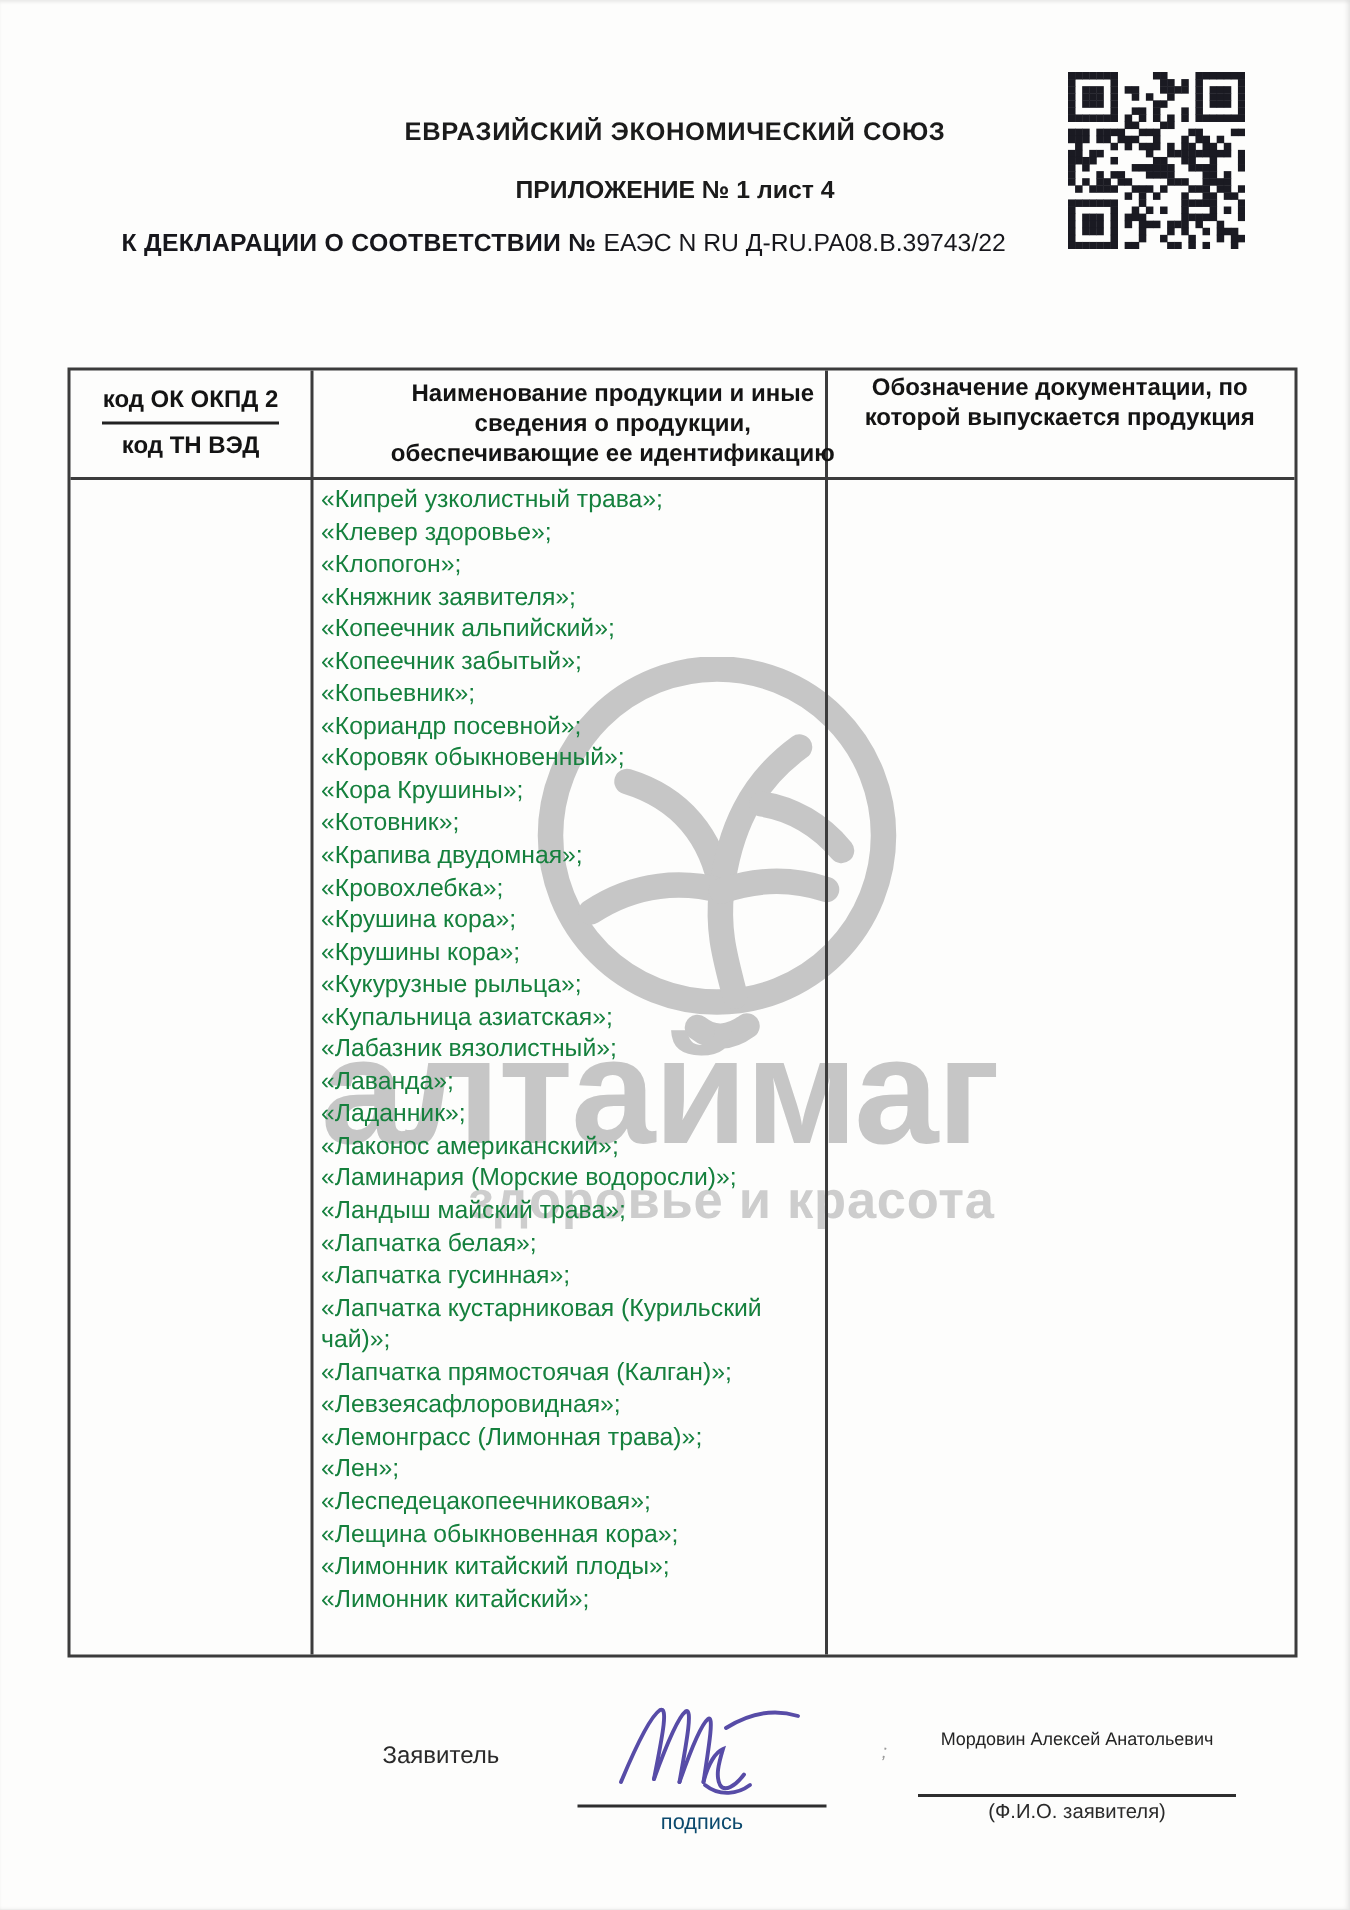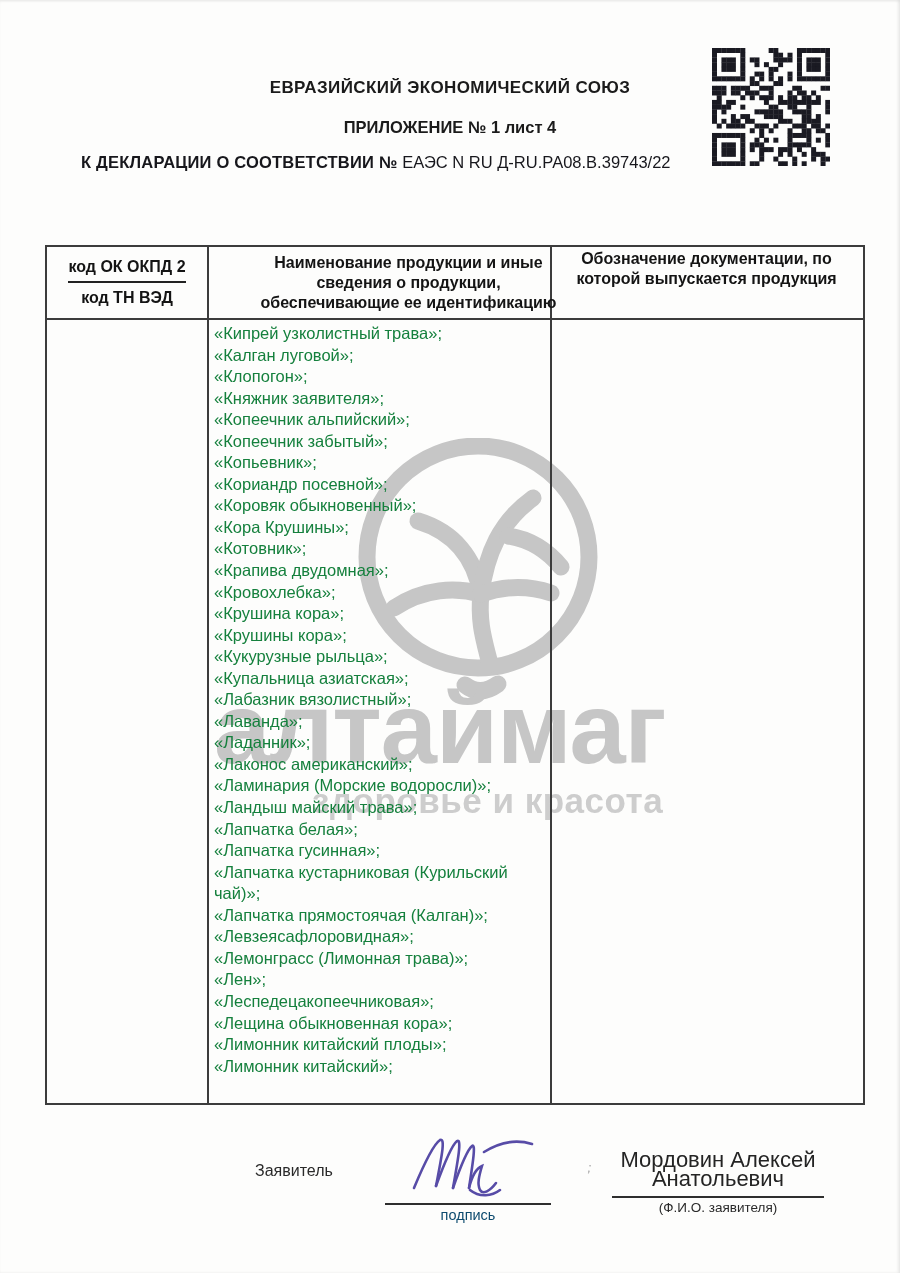--- a/index.html
+++ b/index.html
@@ -43,21 +43,21 @@
   .products { position:absolute; left:167px; top:76px; width:335px;
               font-size:16.5px; line-height:21.55px; color:#15803d; }
   .product-line { white-space:normal; }
   
   .ft-label { position:absolute; left:255px; top:1162px; font-size:16px; color:#2a2a2a; }
   .sig { position:absolute; left:400px; top:1130px; width:160px; height:72px; z-index:3; }
   .sig-line  { position:absolute; left:385px; top:1203px; width:166px; border-top:2px solid #2e2e2e; }
   .sig-cap   { position:absolute; left:385px; top:1207px; width:166px; text-align:center;
                font-size:14.5px; color:#0c4a6e; }
   .name      { position:absolute; left:618px; top:1150px; width:200px; text-align:center;
-               font-size:22px; line-height:19px; color:#242424; }
+               font-size:12px; line-height:19px; color:#242424; }
   .name-line { position:absolute; left:612px; top:1196px; width:212px; border-top:2px solid #2e2e2e; }
   .name-cap  { position:absolute; left:612px; top:1200px; width:212px; text-align:center;
                font-size:13.5px; color:#2a2a2a; }
   .speck { position:absolute; left:588px; top:1160px; font-size:13px; color:#9a9a9a;
            transform:rotate(12deg); }
 </style>
 </head>
 <body>
 
 <div class="page">
@@ -408,21 +408,21 @@
       <div>обеспечивающие ее идентификацию</div>
     </div>
 
     <div class="hc hc3">
       <div>Обозначение документации, по</div>
       <div>которой выпускается продукция</div>
     </div>
 
     <div class="products">
         <div class="product-line">«Кипрей узколистный трава»;</div>
-        <div class="product-line">«Калган луговой»;</div>
+        <div class="product-line">«Клевер здоровье»;</div>
         <div class="product-line">«Клопогон»;</div>
         <div class="product-line">«Княжник заявителя»;</div>
         <div class="product-line">«Копеечник альпийский»;</div>
         <div class="product-line">«Копеечник забытый»;</div>
         <div class="product-line">«Копьевник»;</div>
         <div class="product-line">«Кориандр посевной»;</div>
         <div class="product-line">«Коровяк обыкновенный»;</div>
         <div class="product-line">«Кора Крушины»;</div>
         <div class="product-line">«Котовник»;</div>
         <div class="product-line">«Крапива двудомная»;</div>

